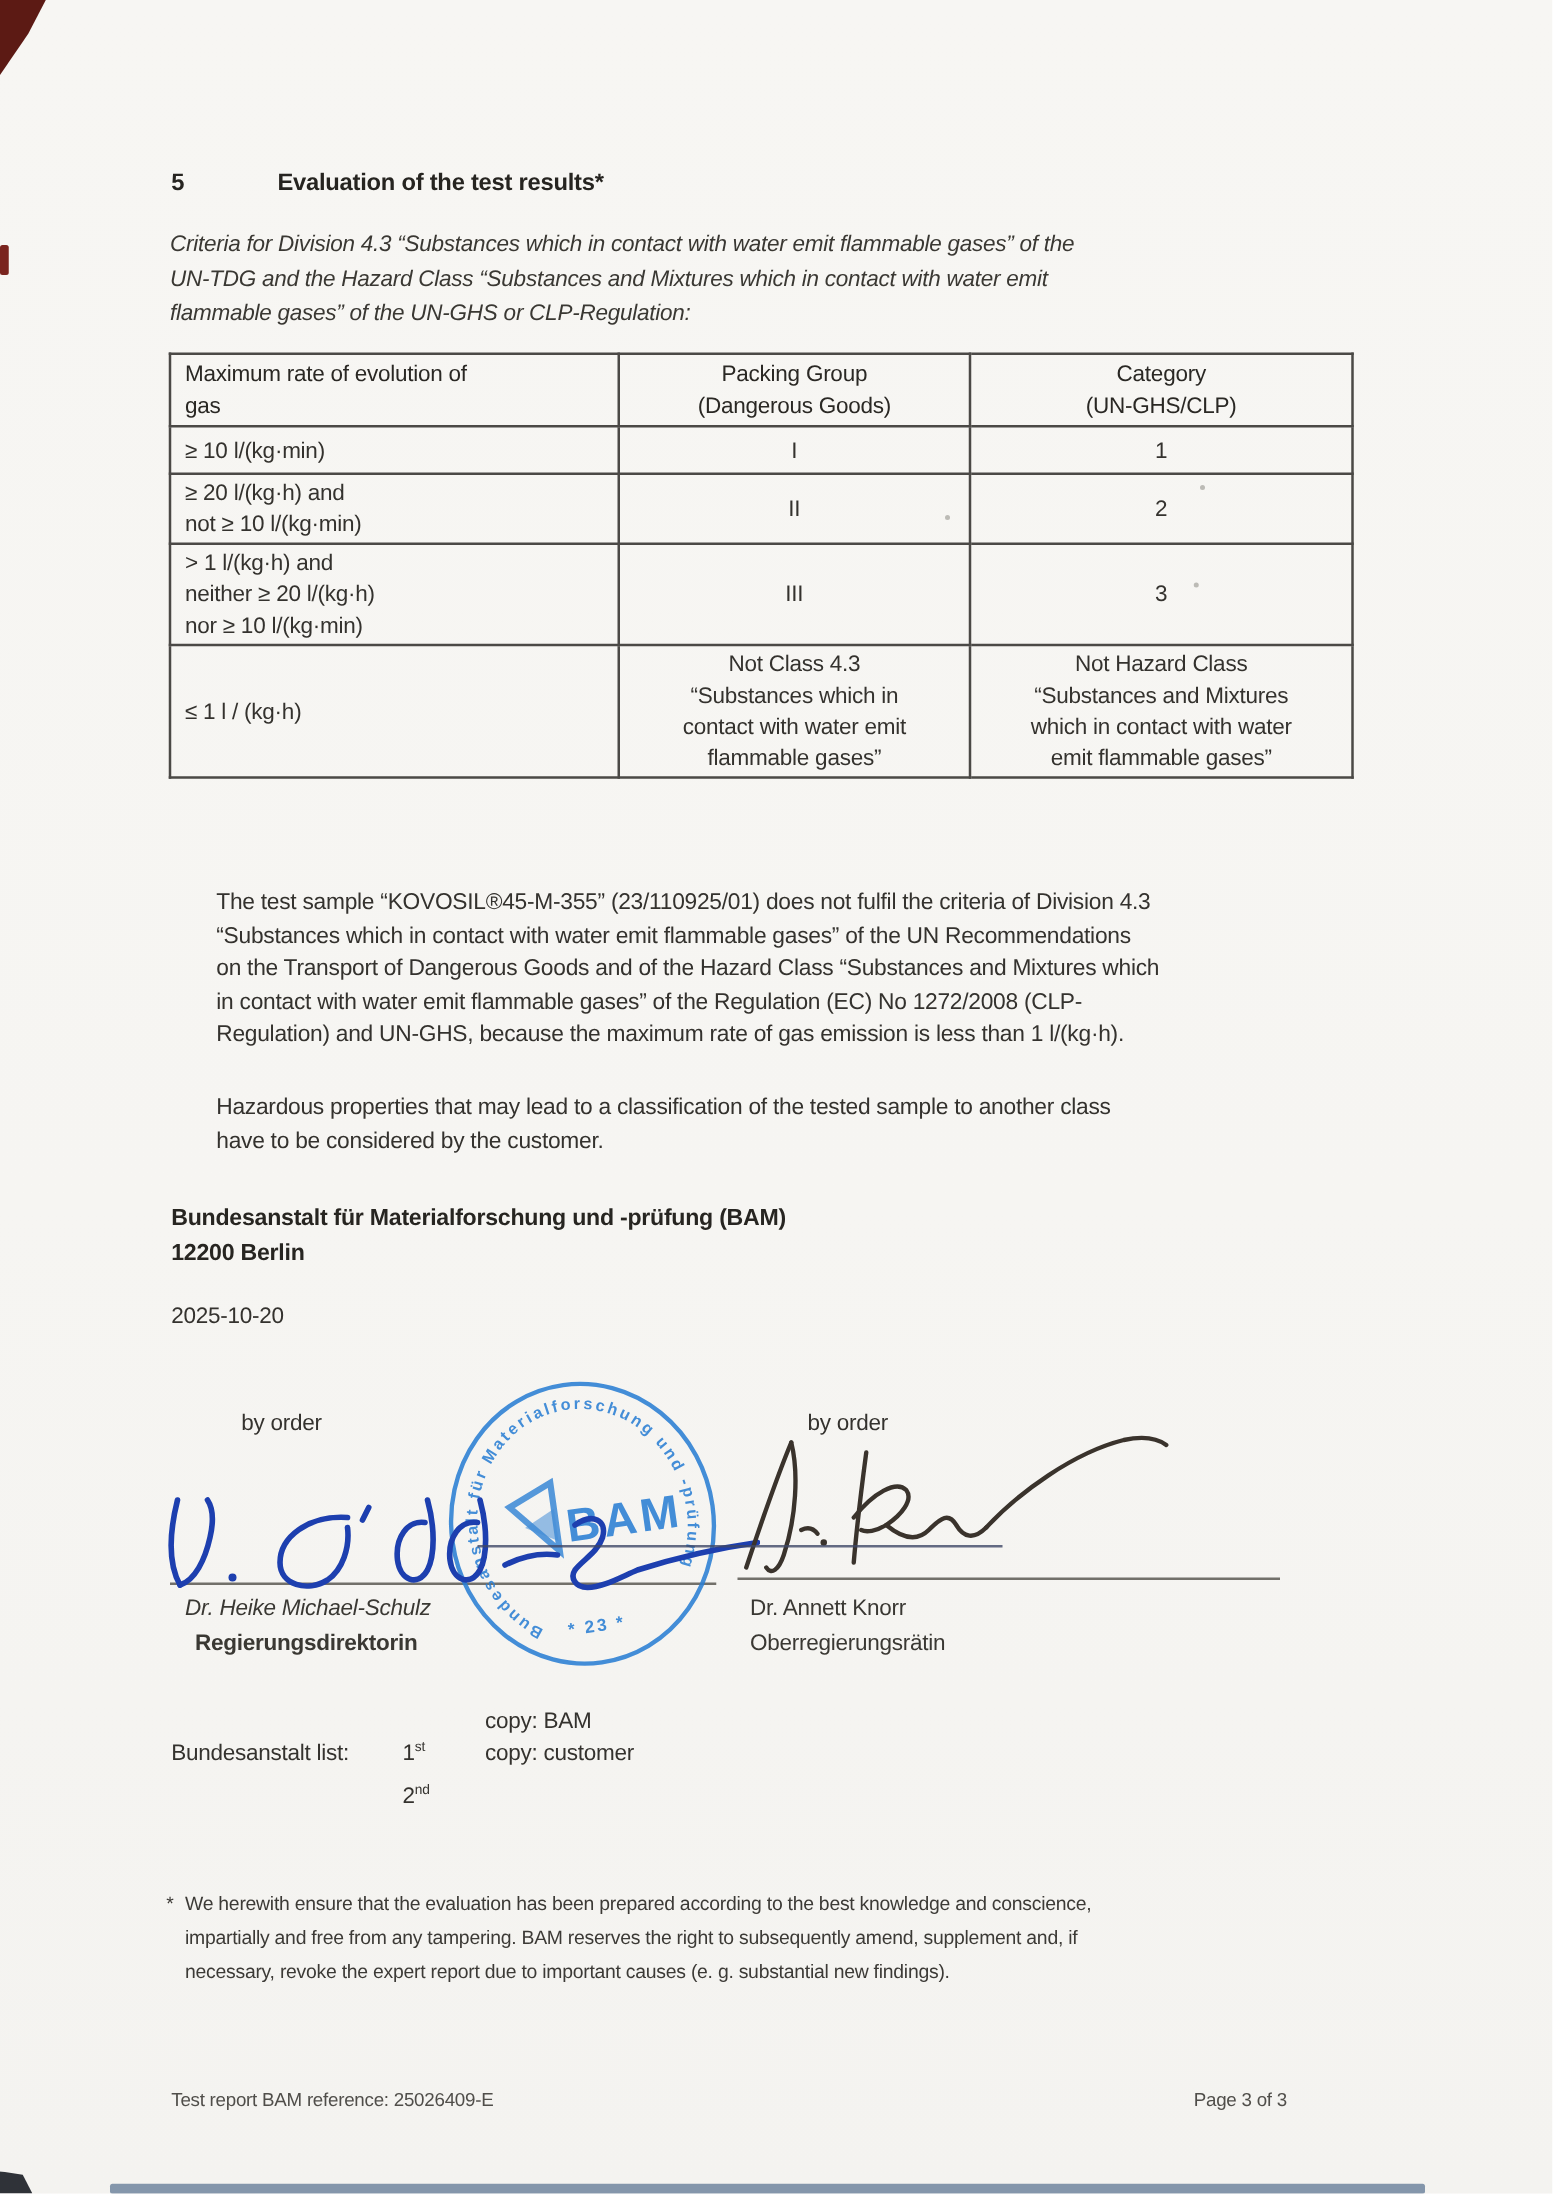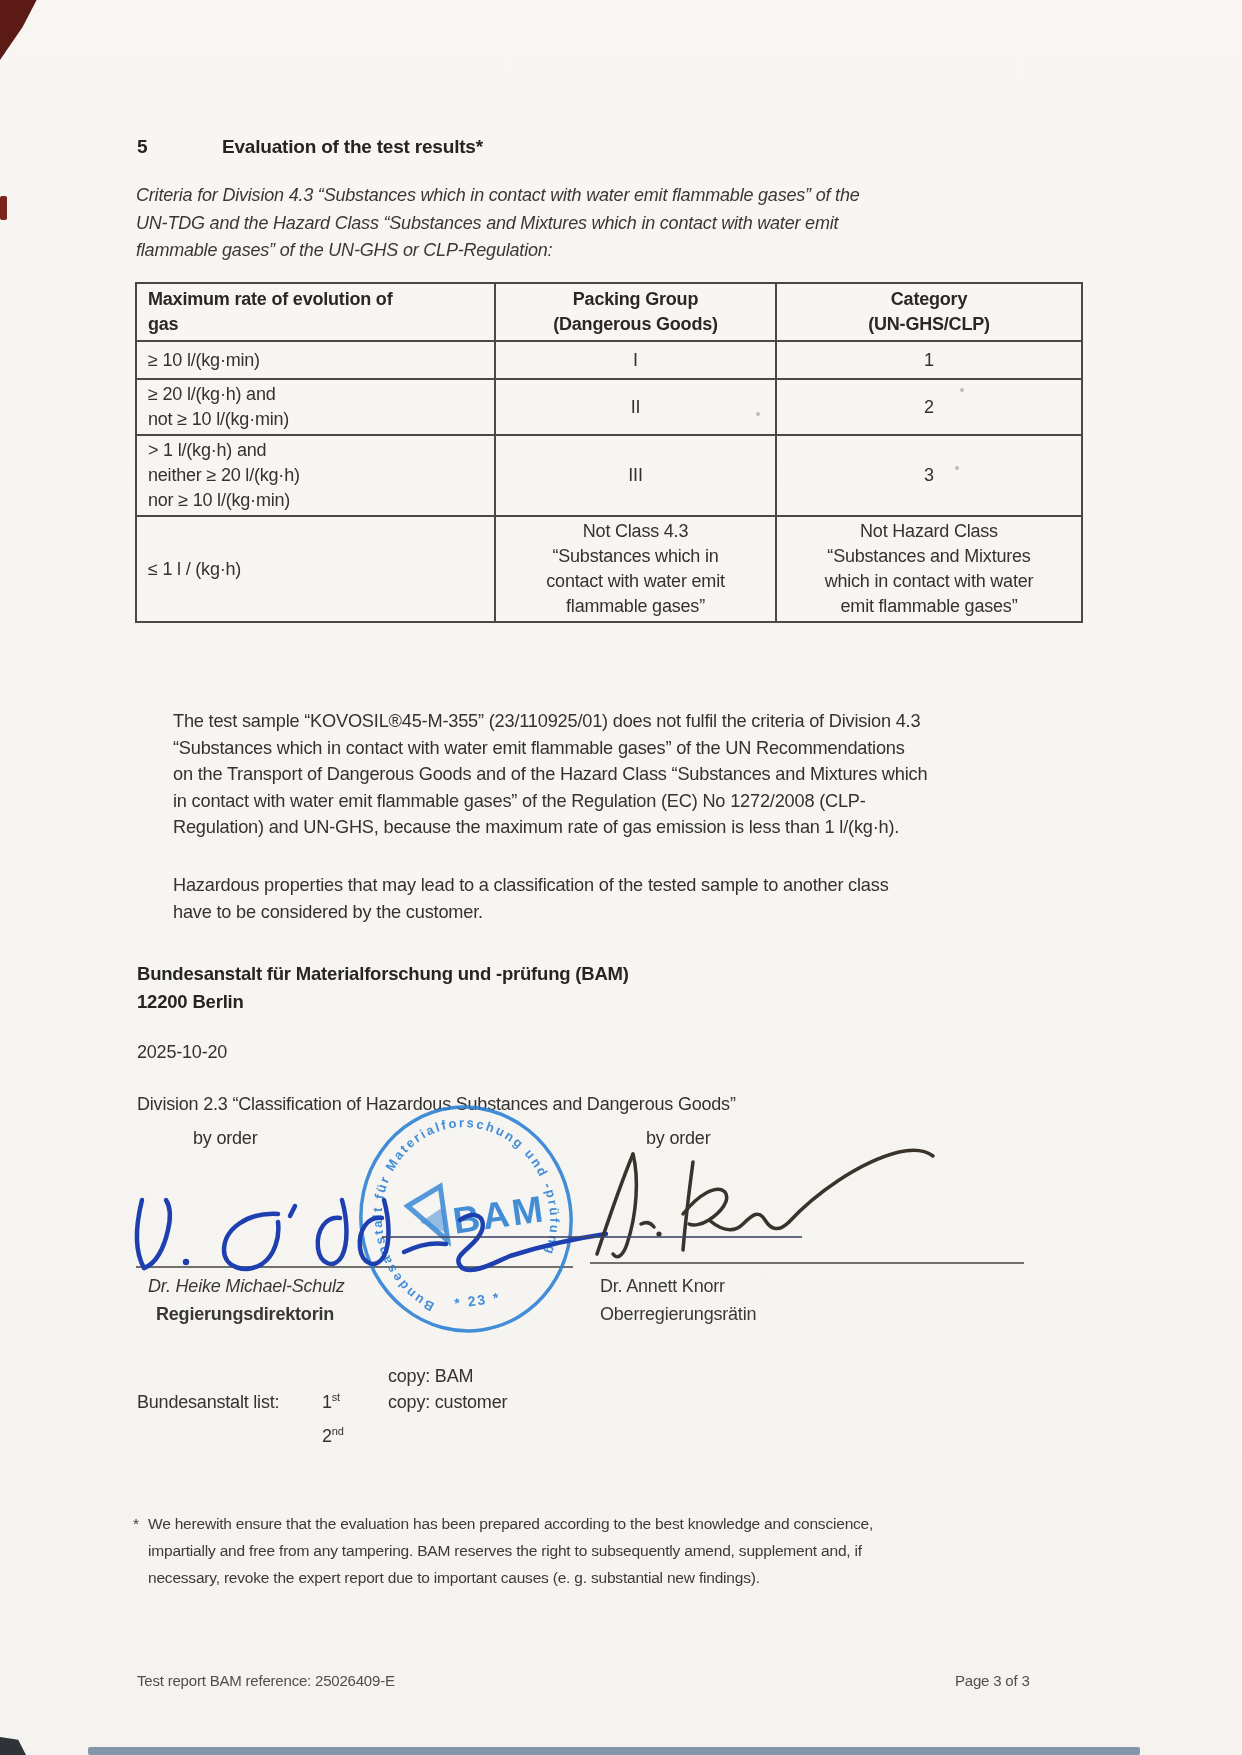--- a/index.html
+++ b/index.html
@@ -23,21 +23,21 @@
   .intro{top:182px;left:136px;width:930px;font-style:italic;font-size:18px;line-height:27.5px;color:#3a3833;}
 
   
   .tablewrap{top:282px;left:135px;}
   table.criteria{border-collapse:collapse;table-layout:fixed;width:889px;background:transparent;}
   table.criteria th, table.criteria td{
     border:2px solid #4b4946;
     font-size:18px;line-height:25px;vertical-align:middle;
     padding:2px 8px;color:#34322e;letter-spacing:-0.2px;
   }
-  table.criteria th{font-weight:bold;color:#2a2824;}
+  table.criteria th{font-weight:normal;color:#2a2824;}
   .col1{width:338px;text-align:left;padding-left:11px !important;}
   .col2{width:263px;text-align:center;}
   .col3{width:288px;text-align:center;}
   tr.hrow{height:58px;}
   tr.r1{height:38px;}
   tr.r2{height:52px;}
   tr.r3{height:76px;}
   tr.r4{height:101px;}
 
   
@@ -174,21 +174,20 @@
 Regulation) and UN-GHS, because the maximum rate of gas emission is less than 1 l/(kg·h).</div>
   <div class="abs para p-hazard ml">Hazardous properties that may lead to a classification of the tested sample to another class
 have to be considered by the customer.</div>
 
   <div class="abs org">
     <div>Bundesanstalt für Materialforschung und -prüfung (BAM)</div>
     <div>12200 Berlin</div>
   </div>
 
   <div class="abs date">2025-10-20</div>
-  <div class="abs division">Division 2.3 “Classification of Hazardous Substances and Dangerous Goods”</div>
 
   <div class="abs byorder bo-left">by order</div>
   <div class="abs byorder bo-right">by order</div>
 
   <svg class="abs sigsvg sig-blue" width="480" height="110" viewBox="0 0 480 110">
     <g fill="none" stroke-linecap="round" stroke-linejoin="round" stroke-width="4.5" stroke="#1d3faf">
       <path d="M 14,28 C 8,52 6,78 16,96"></path>
       <path d="M 16,96 C 28,92 36,76 40,58 C 43,45 42,34 38,28"></path>
       <path d="M 150,42 C 118,40 96,58 96,78 C 96,96 118,102 134,92 C 146,84 152,66 150,50"></path>
       <path d="M 162,44 L 167,34"></path>

